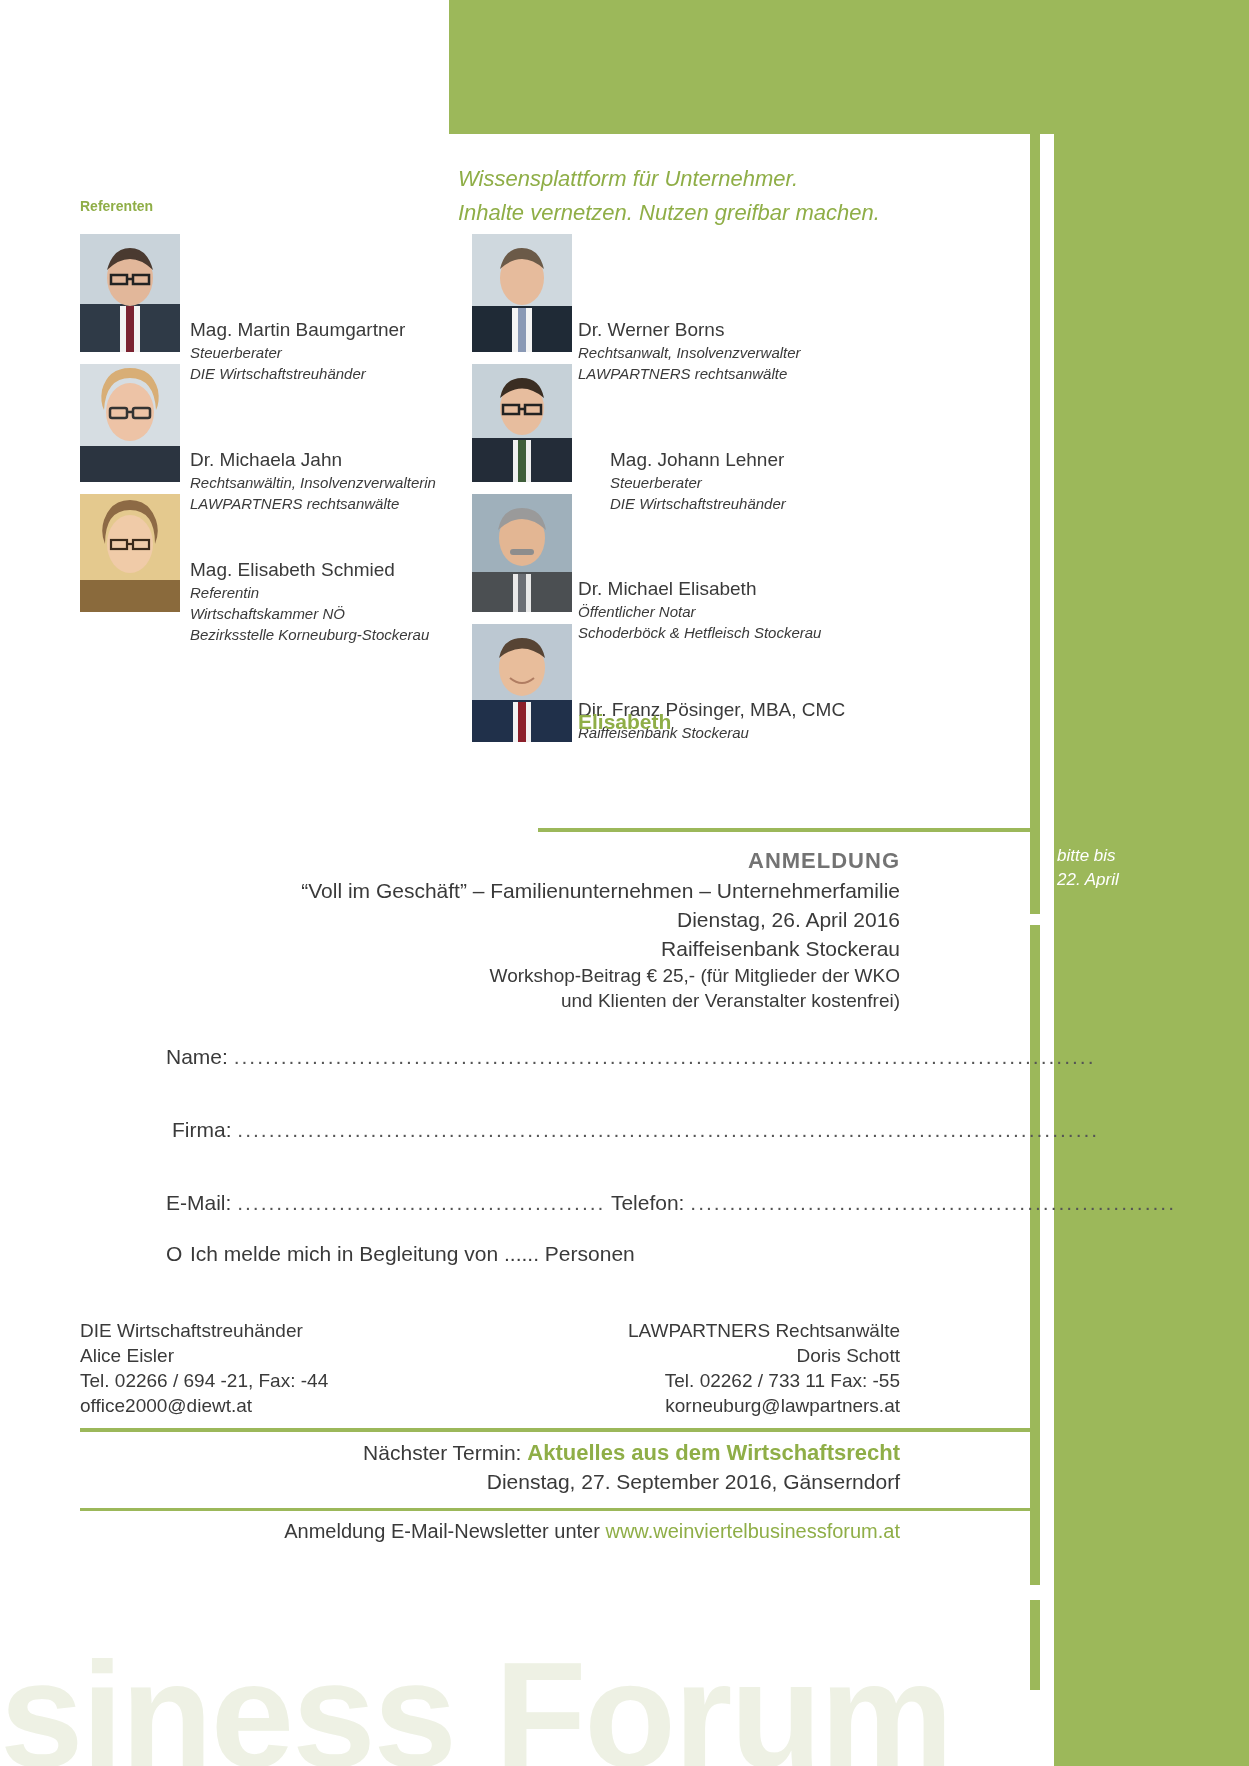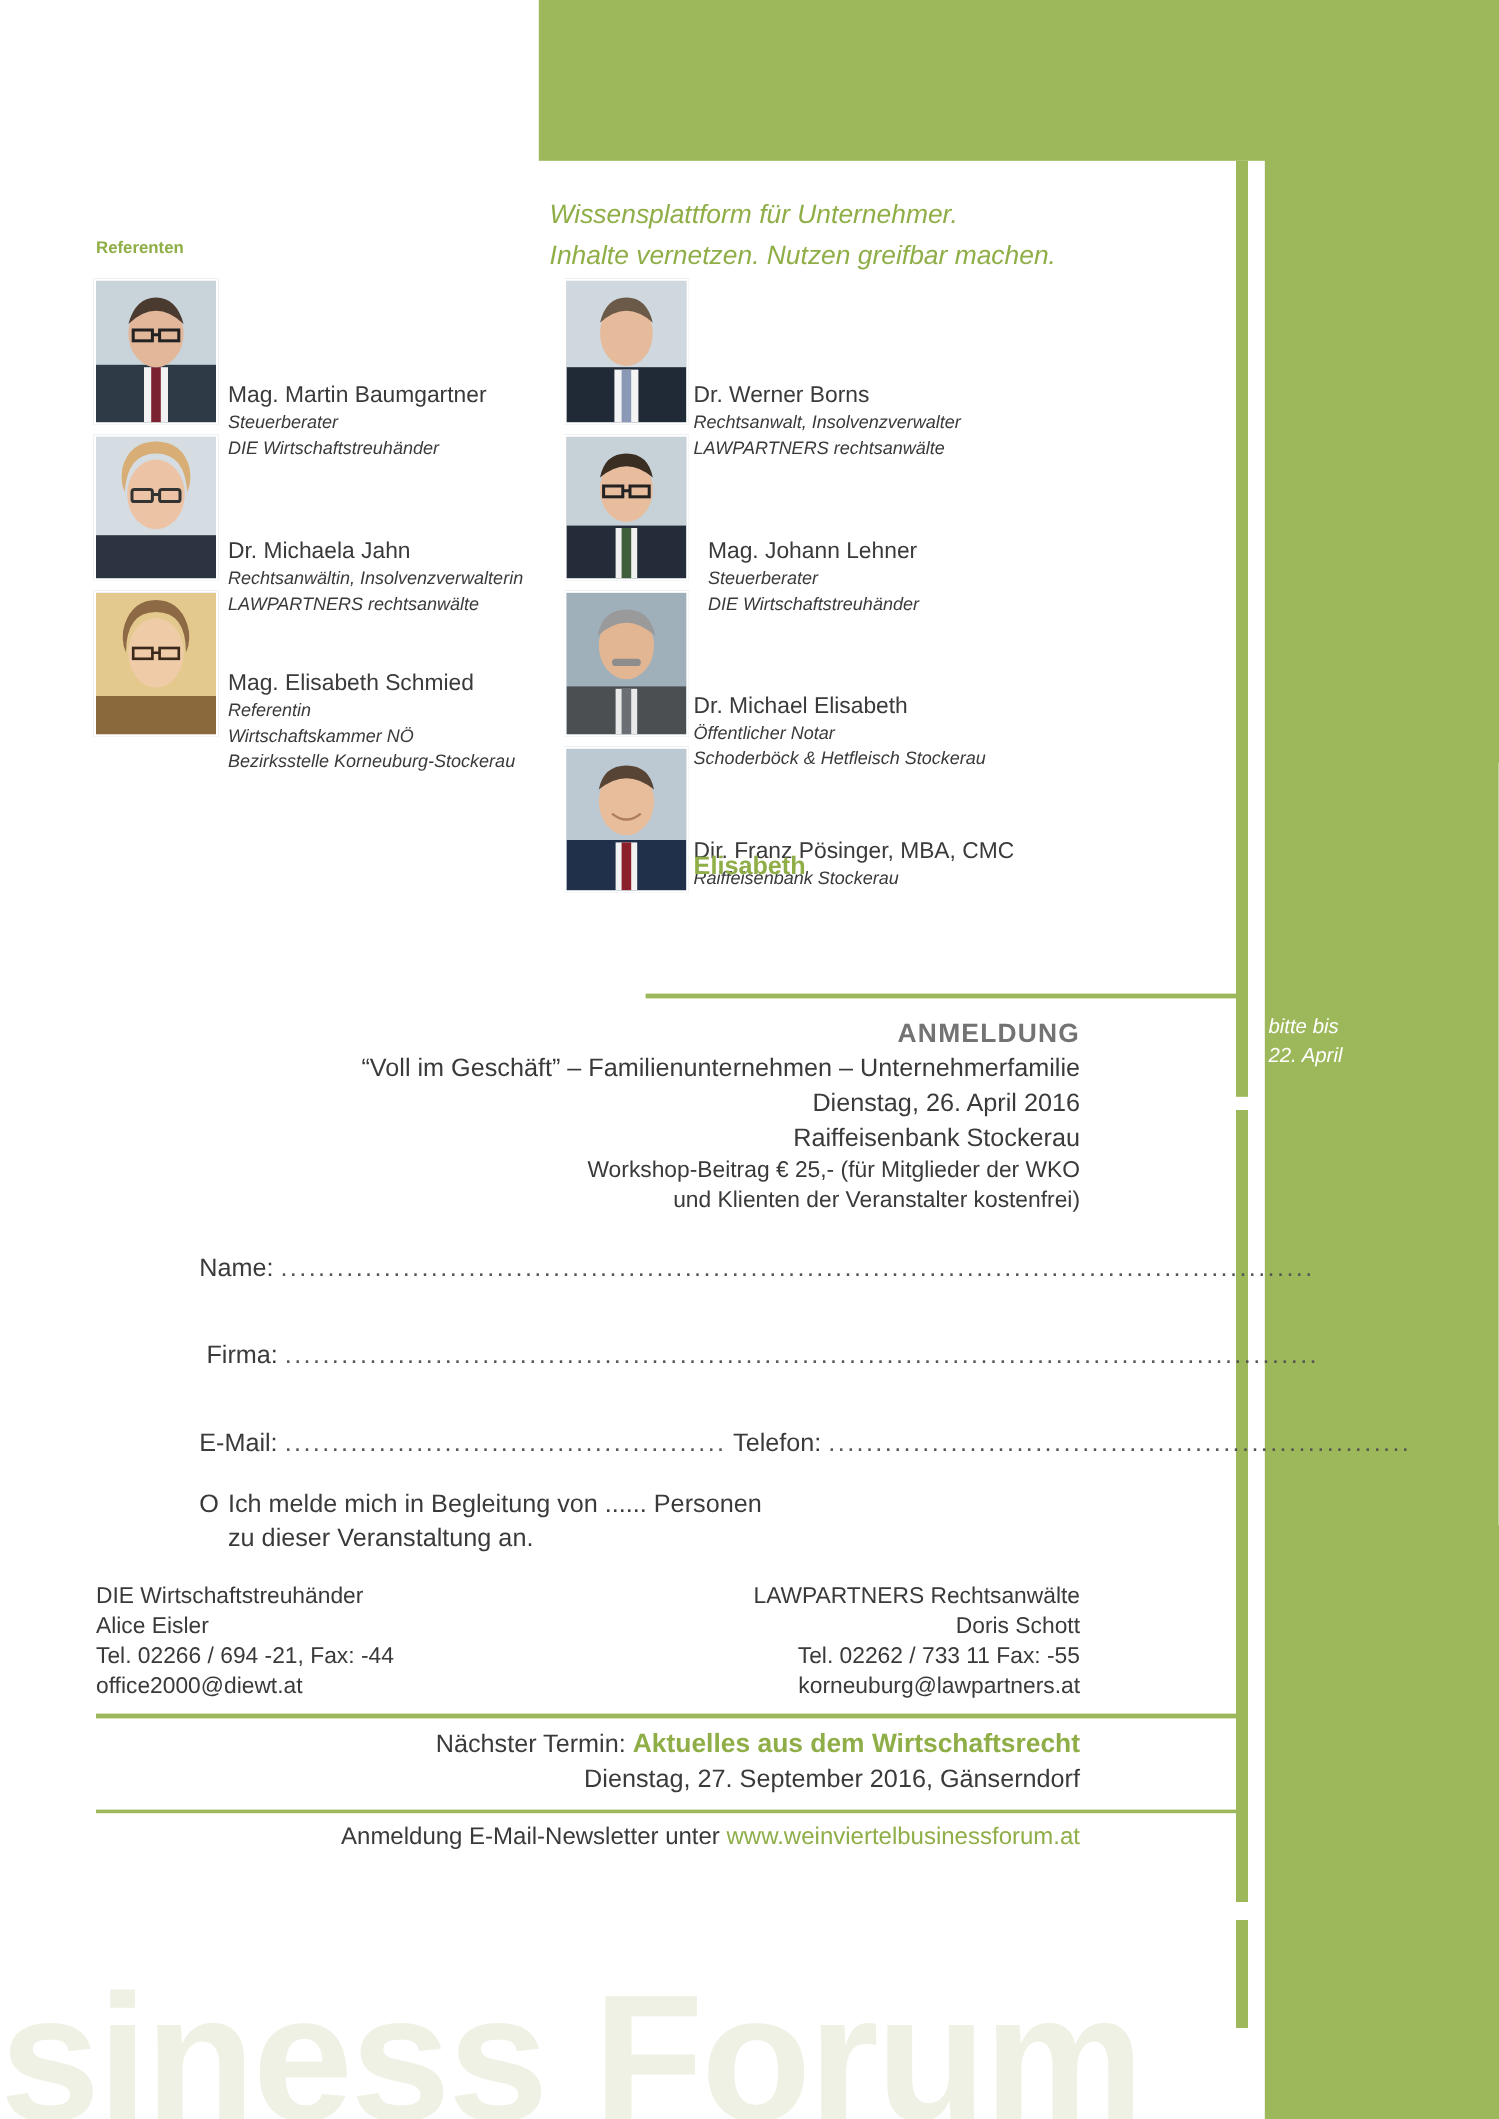--- a/index.html
+++ b/index.html
@@ -181,21 +181,21 @@
       <rect y="74" width="100" height="44" fill="#232c38"></rect>
       <rect x="41" y="76" width="18" height="42" fill="#f0f0f0"></rect>
       <rect x="46" y="76" width="8" height="42" fill="#3f5e3a"></rect>
       <ellipse cx="50" cy="44" rx="22" ry="27" fill="#e7bd9e"></ellipse>
       <path d="M28 34 q22 -19 44 0 q-4 -20 -22 -20 q-18 0 -22 20z" fill="#3a2d22"></path>
       <rect x="31" y="41" width="16" height="9" fill="none" stroke="#222" stroke-width="2.5"></rect>
       <rect x="53" y="41" width="16" height="9" fill="none" stroke="#222" stroke-width="2.5"></rect>
       <line x1="47" y1="45" x2="53" y2="45" stroke="#222" stroke-width="2.5"></line>
     </svg>
   </div>
-  <div class="sp-text" style="left:590px;top:412px;">
+  <div class="sp-text" style="left:610px;top:412px;">
     <div class="sp-name">Mag. Johann Lehner</div>
     <div class="sp-role">Steuerberater</div>
     <div class="sp-role">DIE Wirtschaftstreuhänder</div>
   </div>
 </div>
 
 <div class="speaker">
   <div class="photo" style="left:78px;top:492px;">
     <svg class="face" viewBox="0 0 100 118" preserveAspectRatio="none">
       <rect width="100" height="118" fill="#e4c98e"></rect>
@@ -283,21 +283,20 @@
 <div class="form-row" style="left:166px;top:1191px;">
   <span>E-Mail:</span>
   <span class="dots">...............................................</span>
   <span>Telefon:</span>
   <span class="dots">..............................................................</span>
 </div>
 
 <div class="checkbox-row">
   <span class="circ">O</span>
   <div>Ich melde mich in Begleitung von ...... Personen</div>
-  <div>zu dieser Veranstaltung an.</div>
 </div>
 
 <div class="contact left">
   <div>DIE Wirtschaftstreuhänder</div>
   <div>Alice Eisler</div>
   <div>Tel. 02266 / 694 -21, Fax: -44</div>
   <div>office2000@diewt.at</div>
 </div>
 
 <div class="contact right">

